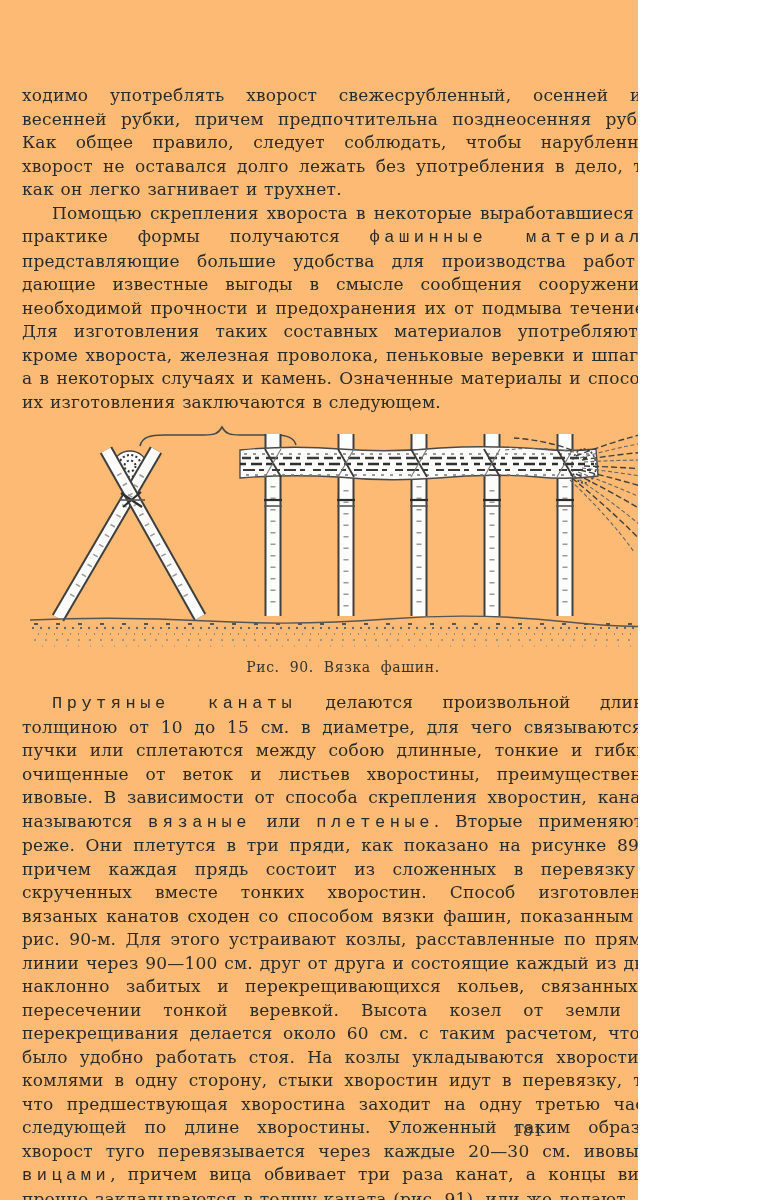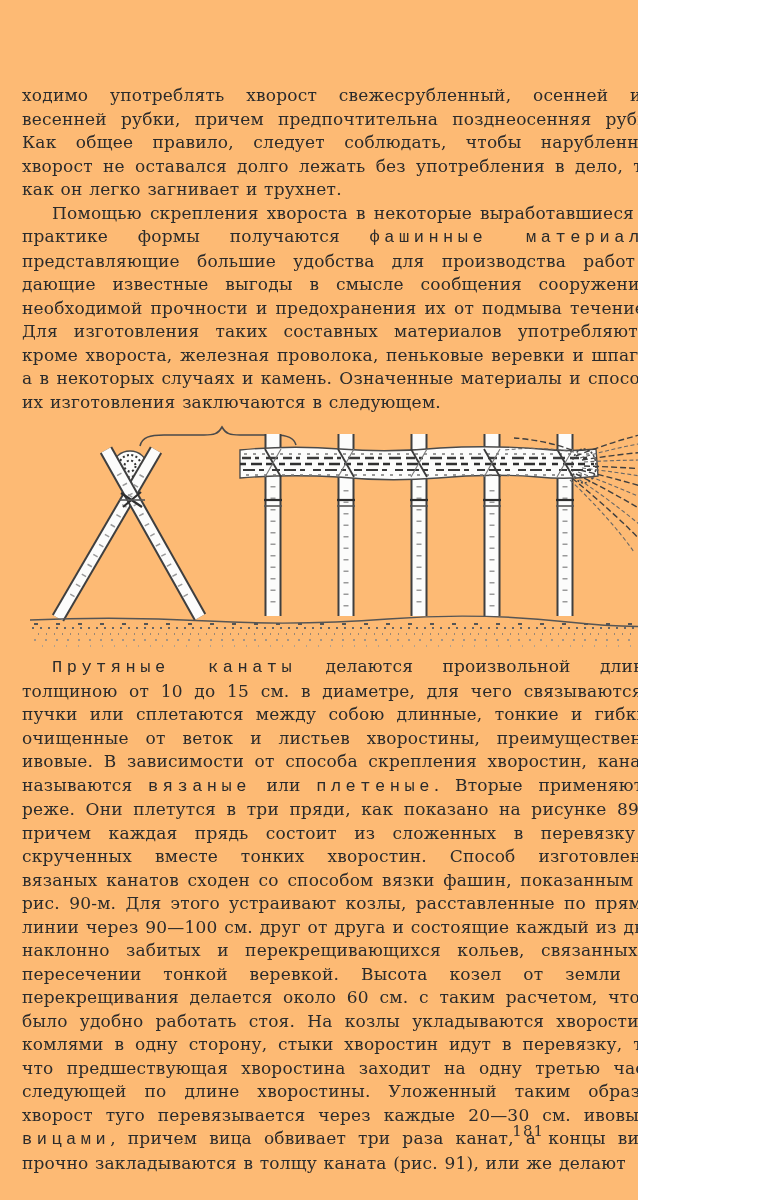--- a/index.html
+++ b/index.html
@@ -176,18 +176,19 @@
           <path class="gline" d="M2,200 Q90,196 180,201 T360,199 T540,202 T692,200"></path>
           <path class="gst5" d="M6,204 H690"></path>
           <path class="gst1" d="M4,208 H690"></path>
           <path class="gst2" d="M10,214 H688"></path>
           <path class="gst3" d="M6,220 H690"></path>
           <path class="gst4" d="M14,226 H680"></path>
         </g>
       </svg>
     </div>
 
+    <div class="caption">Рис. 90. Вязка фашин.</div>
 
     <p class="para indent"><span class="sp">Прутяные канаты</span><span> делаются произвольной длины, толщиною от 10 до 15 </span><span class="it">см.</span><span> в диаметре, для чего связываются в пучки или сплетаются между собою длинные, тонкие и гибкие, очищенные от веток и листьев хворостины, преимущественно ивовые. В зависимости от способа скрепления хворостин, канаты называются </span><span class="sp">вязаные</span><span> или </span><span class="sp">плетеные</span><span>. Вторые применяются реже. Они плетутся в три пряди, как показано на рисунке 89-м, причем каждая прядь состоит из сложенных в перевязку и скрученных вместе тонких хворостин. Способ изготовления вязаных канатов сходен со способом вязки фашин, показанным на рис. 90-м. Для этого устраивают козлы, расставленные по прямой линии через 90—100 </span><span class="it">см.</span><span> друг от друга и состоящие каждый из двух наклонно забитых и перекрещивающихся кольев, связанных в пересечении тонкой веревкой. Высота козел от земли до перекрещивания делается около 60 </span><span class="it">см.</span><span> с таким расчетом, чтобы было удобно работать стоя. На козлы укладываются хворостины комлями в одну сторону, стыки хворостин идут в перевязку, так что предшествующая хворостина заходит на одну третью часть следующей по длине хворостины. Уложенный таким образом хворост туго перевязывается через каждые 20—30 </span><span class="it">см.</span><span> ивовыми </span><span class="sp">вицами</span><span>, причем вица обвивает три раза канат, а концы вицы прочно закладываются в толщу каната (рис. 91), или же делают</span></p>
   </div>
 
   <div class="pagenum">181</div>
 </div>
 
 </body></html>

